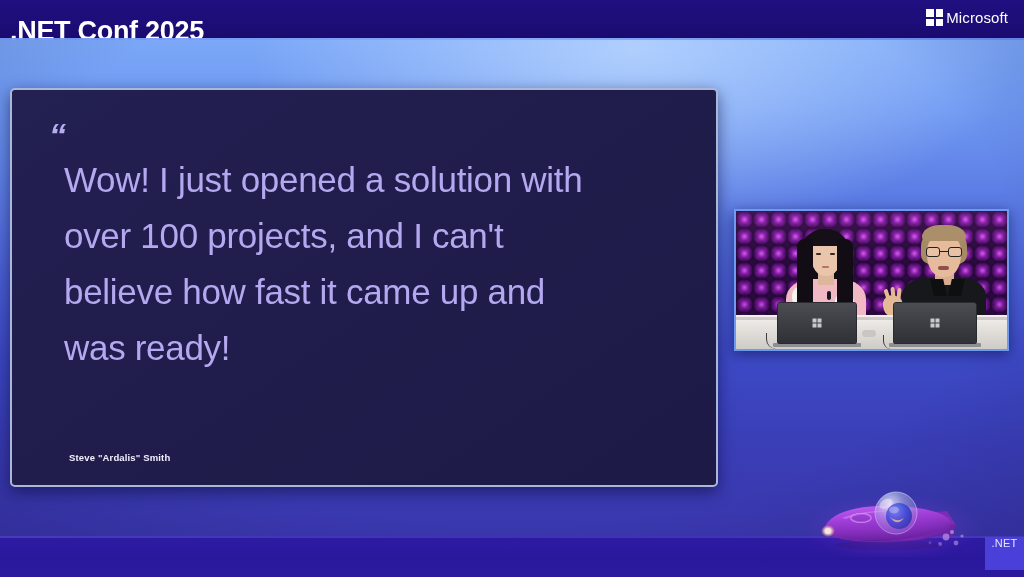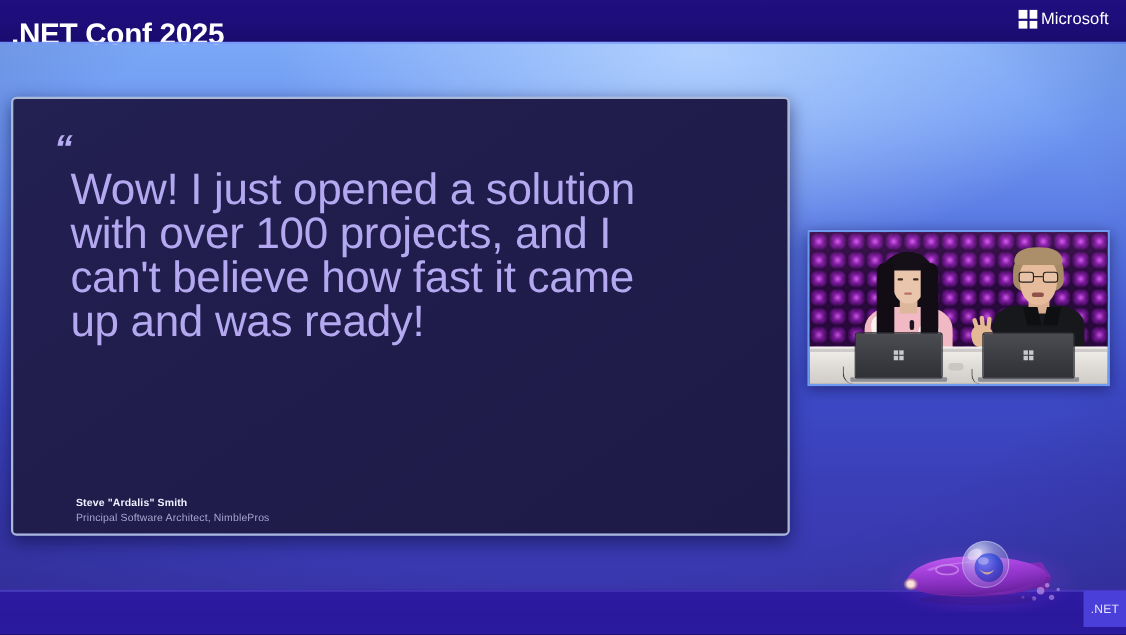--- a/index.html
+++ b/index.html
@@ -127,23 +127,23 @@
     font-size: 34px;
     font-weight: bold;
     font-style: italic;
     color: #b7abf2;
     line-height: 10px;
     height: 22px;
     margin-left: -15px;
     letter-spacing: -1px;
   }
   .quote-text {
-    font-size: 40px;
+    font-size: 35px;
     color: #b4a9f0;
-    line-height: 40px;
+    line-height: 56px;
     font-weight: 400;
     letter-spacing: -0.3px;
     max-width: 540px;
     white-space: pre-line;
   }
   .attribution {
     position: absolute;
     left: 57px; top: 361px;
   }
   .attrib-name {
@@ -446,21 +446,20 @@
     background: radial-gradient(ellipse at 48% 55%, rgba(170,60,230,0.35) 0%, rgba(120,40,200,0.0) 68%);
   }
 
   
   .net-badge {
     position: absolute;
     right: 0px; top: 537px;
     width: 39px; height: 33px;
     background: #4a3fd8;
     display: flex;
-    align-items: center;
     justify-content: center;
     z-index: 7;
   }
   .net-badge span {
     font-size: 11px;
     color: #e6e3fb;
     letter-spacing: 0.2px;
   }
 </style>
 </head>
@@ -486,21 +485,20 @@
     </div>
   </div>
 
   <div class="quote-card">
     <div class="quote-inner">
       <div class="quote-mark">“</div>
       <div class="quote-text">Wow! I just opened a solution with over 100 projects, and I can't believe how fast it came up and was ready!</div>
     </div>
     <div class="attribution">
       <div class="attrib-name">Steve "Ardalis" Smith</div>
-      <div class="attrib-role">Principal Software Architect, NimblePros</div>
     </div>
   </div>
 
   <div class="webcam">
     <div class="foam"></div>
     <div class="foam-shade"></div>
 
     <div class="p1-hair"></div>
     <div class="p1-body"></div>
     <div class="p1-pat1"></div>

